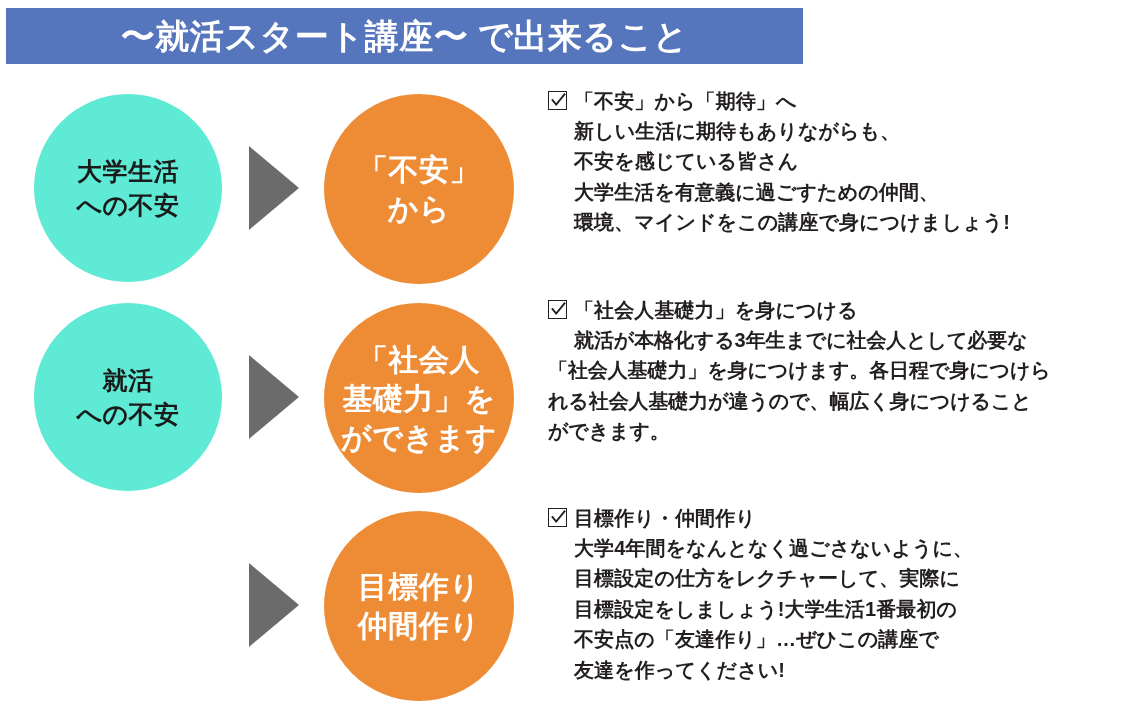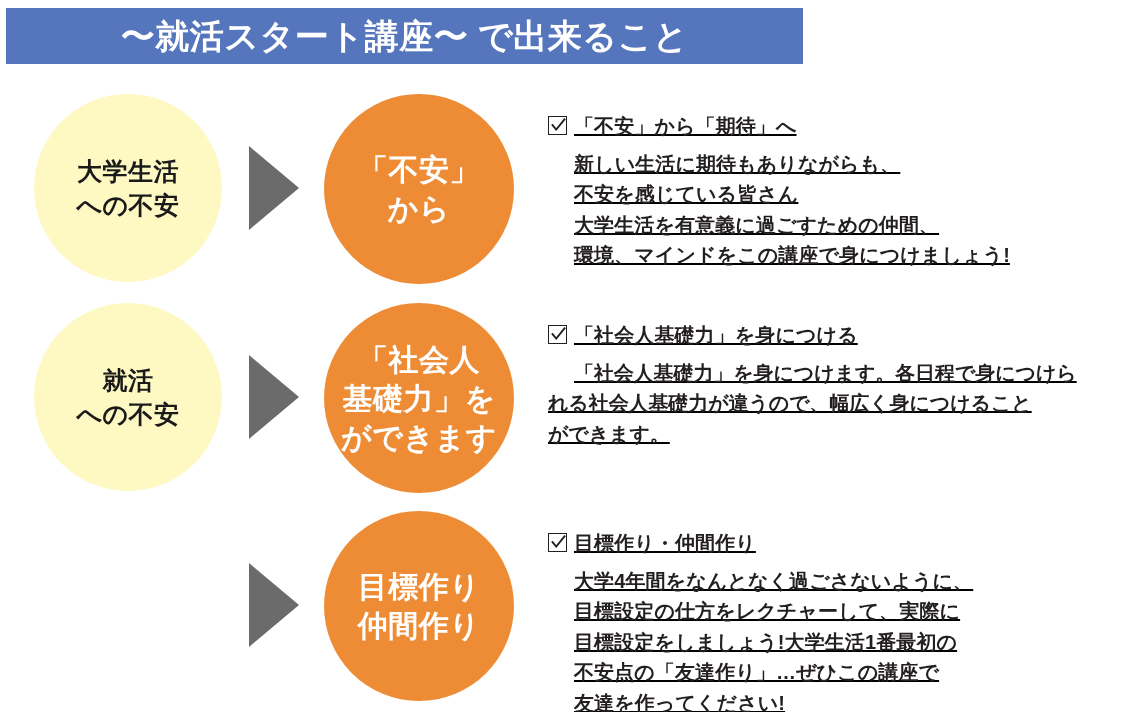--- a/index.html
+++ b/index.html
@@ -58,21 +58,21 @@
     display: flex;
     align-items: center;
     justify-content: center;
     text-align: center;
   }
   .circle-blue {
     left: 34px;
     top: 6px;
     width: 188px;
     height: 188px;
-    background: #fef9c3;
+    background: #5eead4;
   }
   .circle-blue .circle-text {
     color: #1a1a1a;
     font-size: 25px;
     font-weight: bold;
     line-height: 1.38;
     letter-spacing: 0.5px;
   }
   .circle-orange {
     left: 324px;
@@ -99,23 +99,22 @@
     height: 0;
     border-top: 42px solid transparent;
     border-bottom: 42px solid transparent;
     border-left: 50px solid #6b6b6b;
   }
 
   
   .text-block {
     position: absolute;
     left: 548px;
-    top: 25px;
+    top: 0;
     width: 560px;
-    text-decoration: underline;
   }
   .tb-head {
     display: flex;
     align-items: flex-start;
     gap: 7px;
   }
   .checkbox {
     flex: none;
     width: 19px;
     height: 19px;
@@ -127,21 +126,21 @@
   .checkbox svg { position: absolute; left: 1px; top: 0px; }
   .tb-head-label {
     color: #231f20;
     font-size: 20px;
     font-weight: bold;
     line-height: 1.3;
     letter-spacing: 0.1px;
     white-space: nowrap;
   }
   .tb-lines {
-    margin-top: 10px;
+    margin-top: 2px;
     margin-left: 26px;
   }
   .tb-lines .tb-line {
     display: block;
     color: #231f20;
     font-size: 20px;
     font-weight: bold;
     line-height: 1.52;
     letter-spacing: 0.1px;
     white-space: nowrap;
@@ -216,20 +215,21 @@
     <div class="text-block block-2">
       <div class="tb-head">
         <span class="checkbox">
           <svg width="17" height="17" viewBox="0 0 17 17" aria-hidden="true">
             <path d="M2.5 8.2 L6.2 12.6 L14.5 2.4" fill="none" stroke="#231f20" stroke-width="1.9" stroke-linecap="square"></path>
           </svg>
         </span>
         <span class="tb-head-label">「社会人基礎力」を身につける</span>
       </div>
       <div class="tb-lines">
+        <span class="tb-line">就活が本格化する3年生までに社会人として必要な</span>
         <span class="tb-line">「社会人基礎力」を身につけます。各日程で身につけら</span>
         <span class="tb-line">れる社会人基礎力が違うので、幅広く身につけること</span>
         <span class="tb-line">ができます。</span>
       </div>
     </div>
   </div>
 
   <div class="row row-3">
 
     <div class="arrow"></div>

